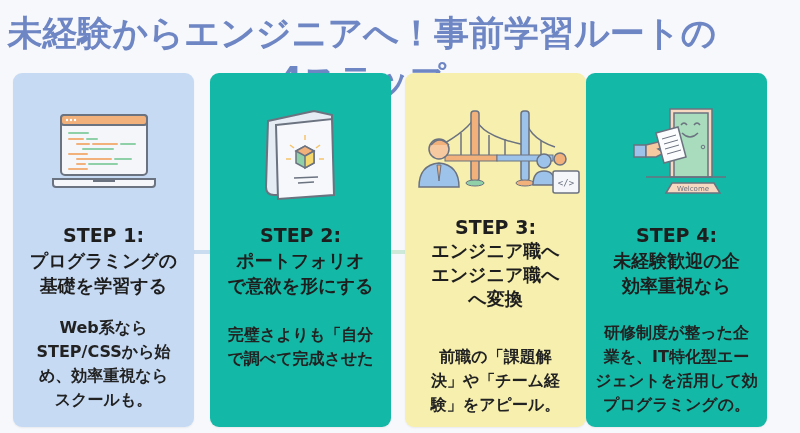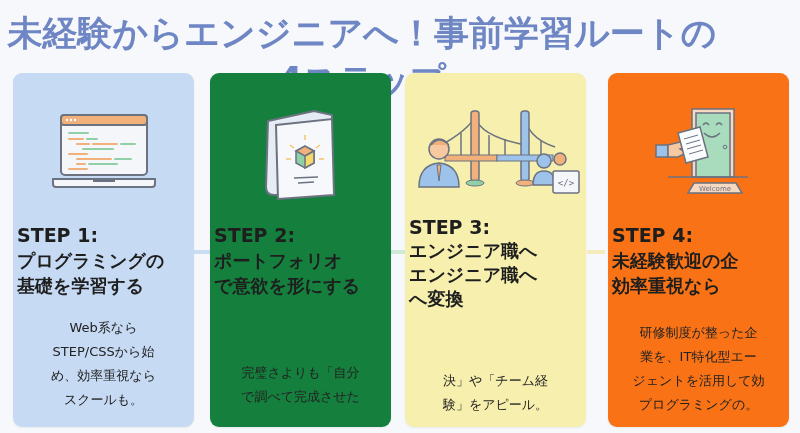--- a/index.html
+++ b/index.html
@@ -3,35 +3,35 @@
 <meta charset="utf-8">
 <style>
   html, body { margin:0; padding:0; }
   body { width:800px; height:433px; background:#f7f8fb; position:relative; overflow:hidden;
     font-family:"DejaVu Sans","Liberation Sans",sans-serif; }
   .title { position:absolute; left:0; top:10px; width:724px; text-align:center;
     font-size:35px; font-weight:bold; color:#6e86c4; letter-spacing:0px; }
   .card { position:absolute; top:73px; height:354px; width:181px; border-radius:9px;
     box-shadow:0 1px 2px rgba(0,0,0,0.06); }
   .c1 { left:13px; background:#c6daf4; }
-  .c2 { left:210px; background:#15803d; }
+  .c2 { left:210px; background:#14b8a6; }
   .c3 { left:405px; background:#f7efae; }
-  .c4 { left:608px; background:#f97316; }
+  .c4 { left:586px; background:#14b8a6; }
   .connector { position:absolute; top:250px; height:4px; width:18px; }
   .k1 { left:193px; background:#c9dcf0; }
   .k2 { left:390px; background:#cfe9d9; }
   .k3 { left:587px; background:#f4ecbd; }
   .illus { position:absolute; left:0; top:12px; width:100%; height:120px; }
-  .head { position:absolute; left:4px; right:4px; top:150px; text-align:left;
+  .head { position:absolute; left:4px; right:4px; top:150px; text-align:center;
     font-weight:bold; color:#1e1e1e; font-size:18px; line-height:25px; }
   .head .step { font-size:19px; display:block; }
   .desc { position:absolute; left:6px; right:6px; text-align:center; color:#222;
-    font-size:13px; line-height:24px; font-weight:normal; }
+    font-size:16px; line-height:24px; font-weight:bold; }
   .c1 .desc { top:243px; }
-  .c2 .desc { top:250px;margin-top:38px; }
+  .c2 .desc { top:250px; }
   .c3 .desc { top:246px; }
   .c4 .desc { top:248px;text-align:center; }
   .c3 .head { top:142px; line-height:24px; }
   .c3 .desc { top:272px; }
 </style>
 </head>
 <body>
 
 <div class="title">未経験からエンジニアへ！事前学習ルートの4ステップ</div>
 
@@ -130,21 +130,21 @@
     <rect x="148" y="86" width="26" height="22" rx="2" fill="#f4f6fa" stroke="#6b7280" stroke-width="1.5"></rect>
     <text x="161" y="101" font-size="9" text-anchor="middle" fill="#6b7280" font-family="DejaVu Sans Mono, monospace">&lt;/&gt;</text>
   </svg>
   <div class="head">
     <span class="step">STEP 3:</span>
     <span>エンジニア職へ</span><br>
     <span>エンジニア職へ</span><br>
     <span>へ変換</span>
   </div>
   <div class="desc">
-    <br>
+    <span>前職の「課題解</span><br>
     <span>決」や「チーム経</span><br>
     <span>験」をアピール。</span>
   </div>
 </div>
 
 <div class="card c4">
   <svg class="illus" viewBox="0 0 181 120">
     <rect x="84" y="24" width="42" height="68" fill="#f7d8c0" stroke="#6b7280" stroke-width="1.5"></rect>
     <rect x="88" y="28" width="34" height="64" fill="#a8dcbc" stroke="#6b7280" stroke-width="1.5"></rect>
     <path d="M95 40 Q98 36 101 40" fill="none" stroke="#6b7280" stroke-width="1.5"></path>

